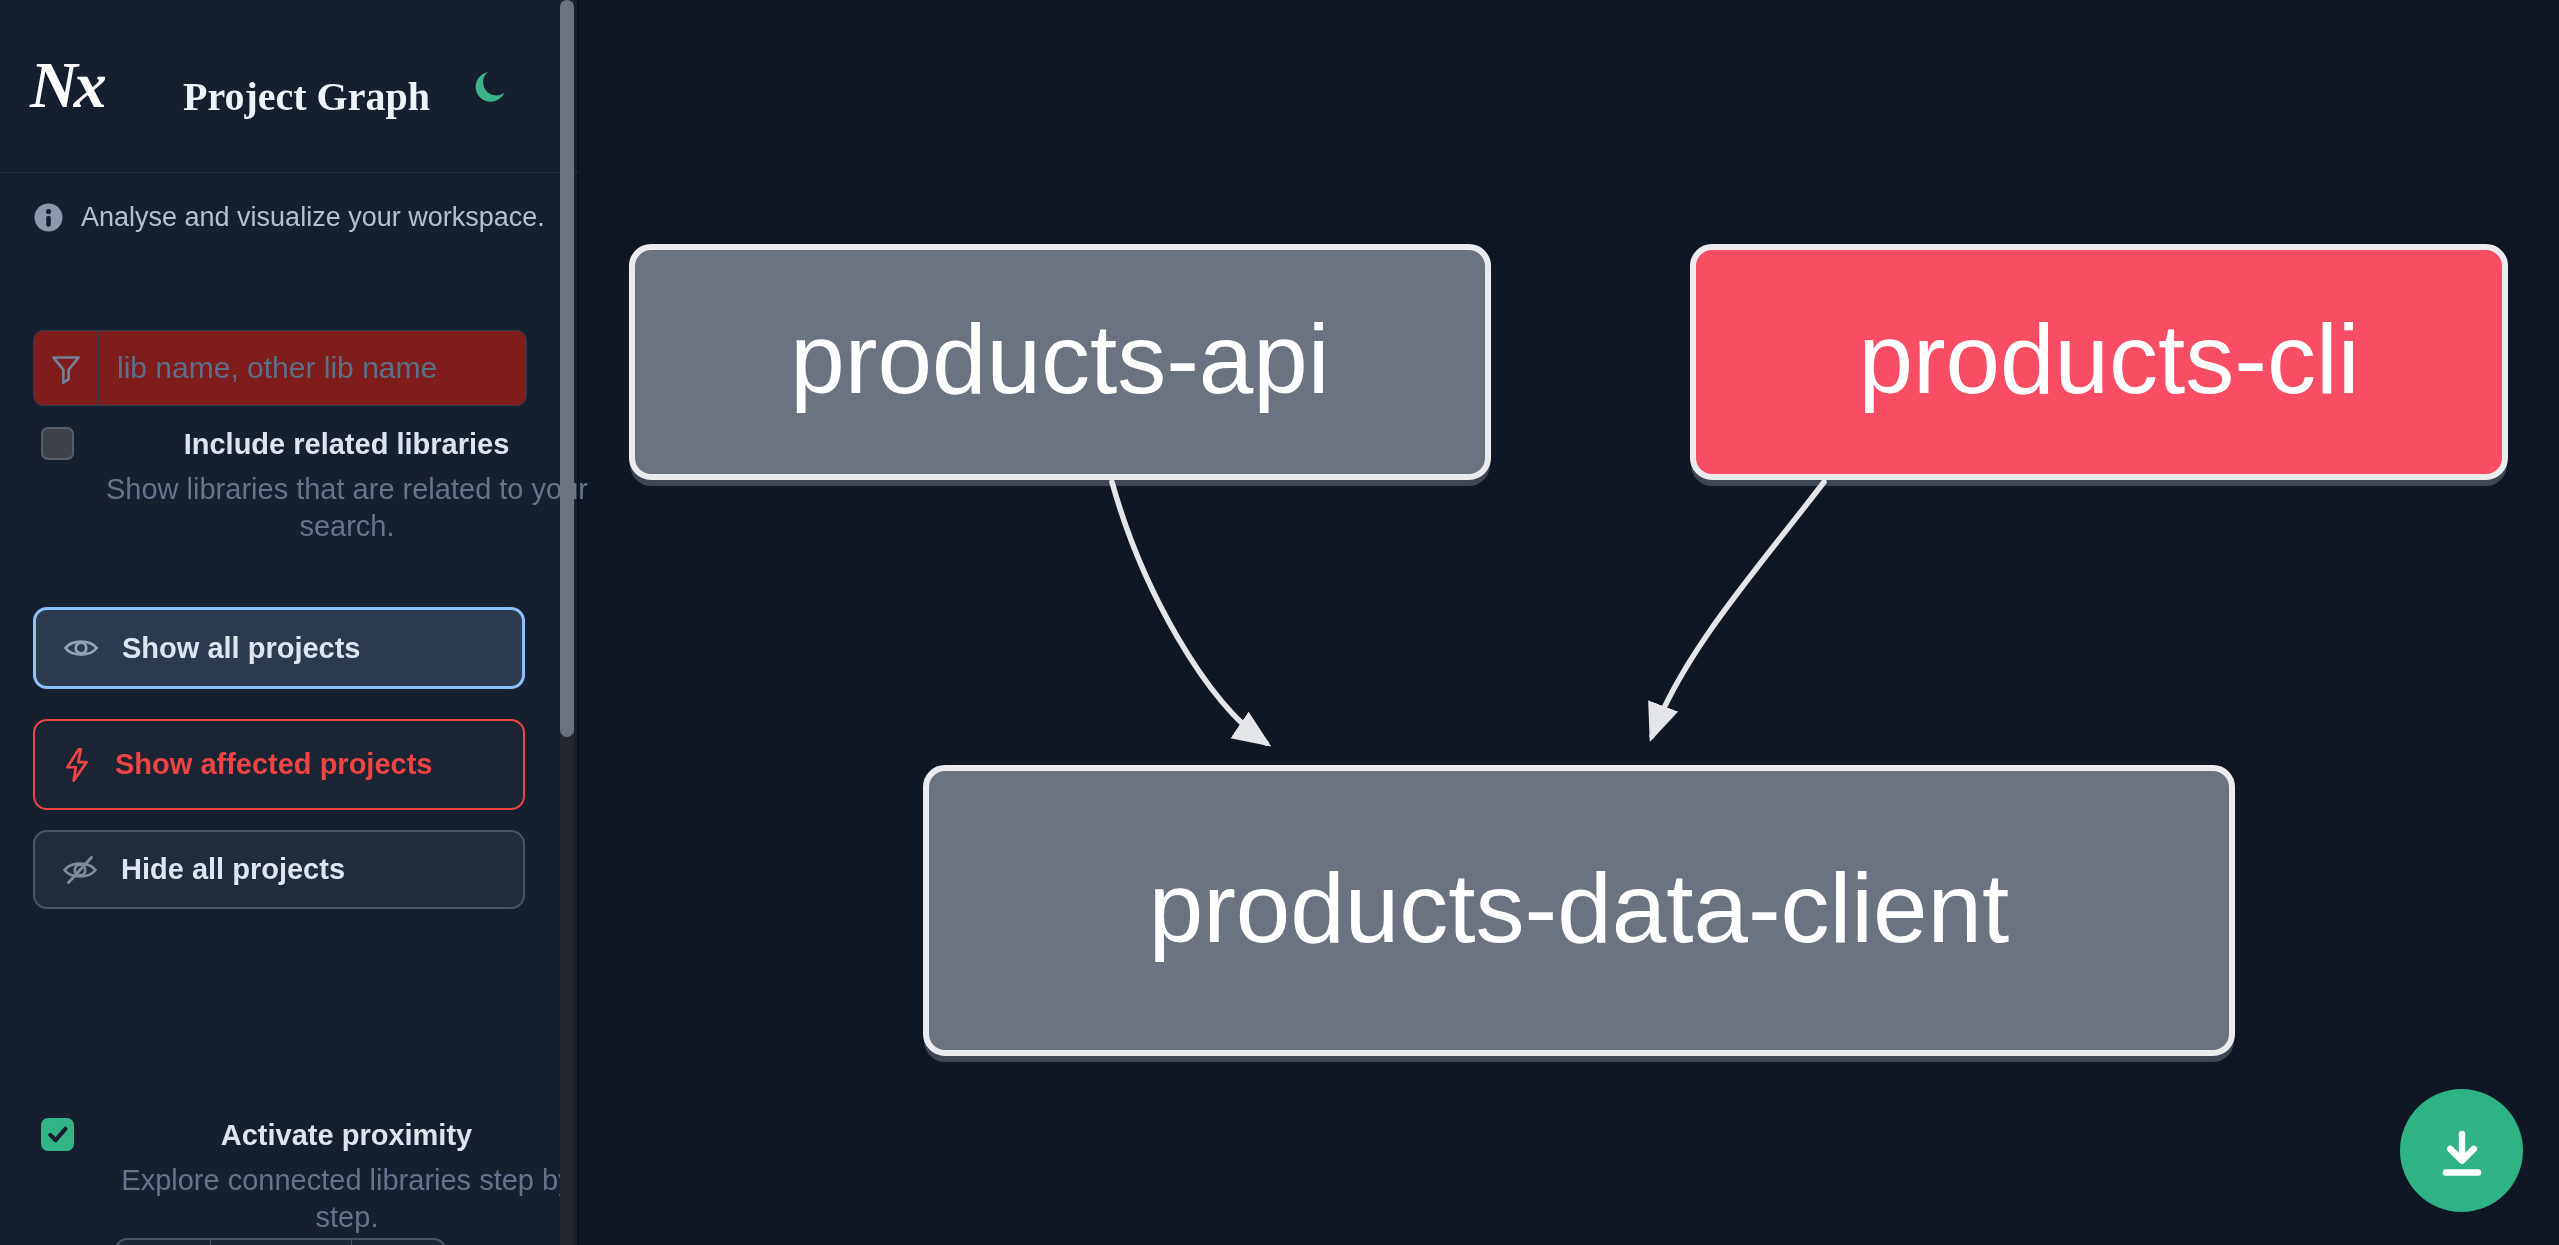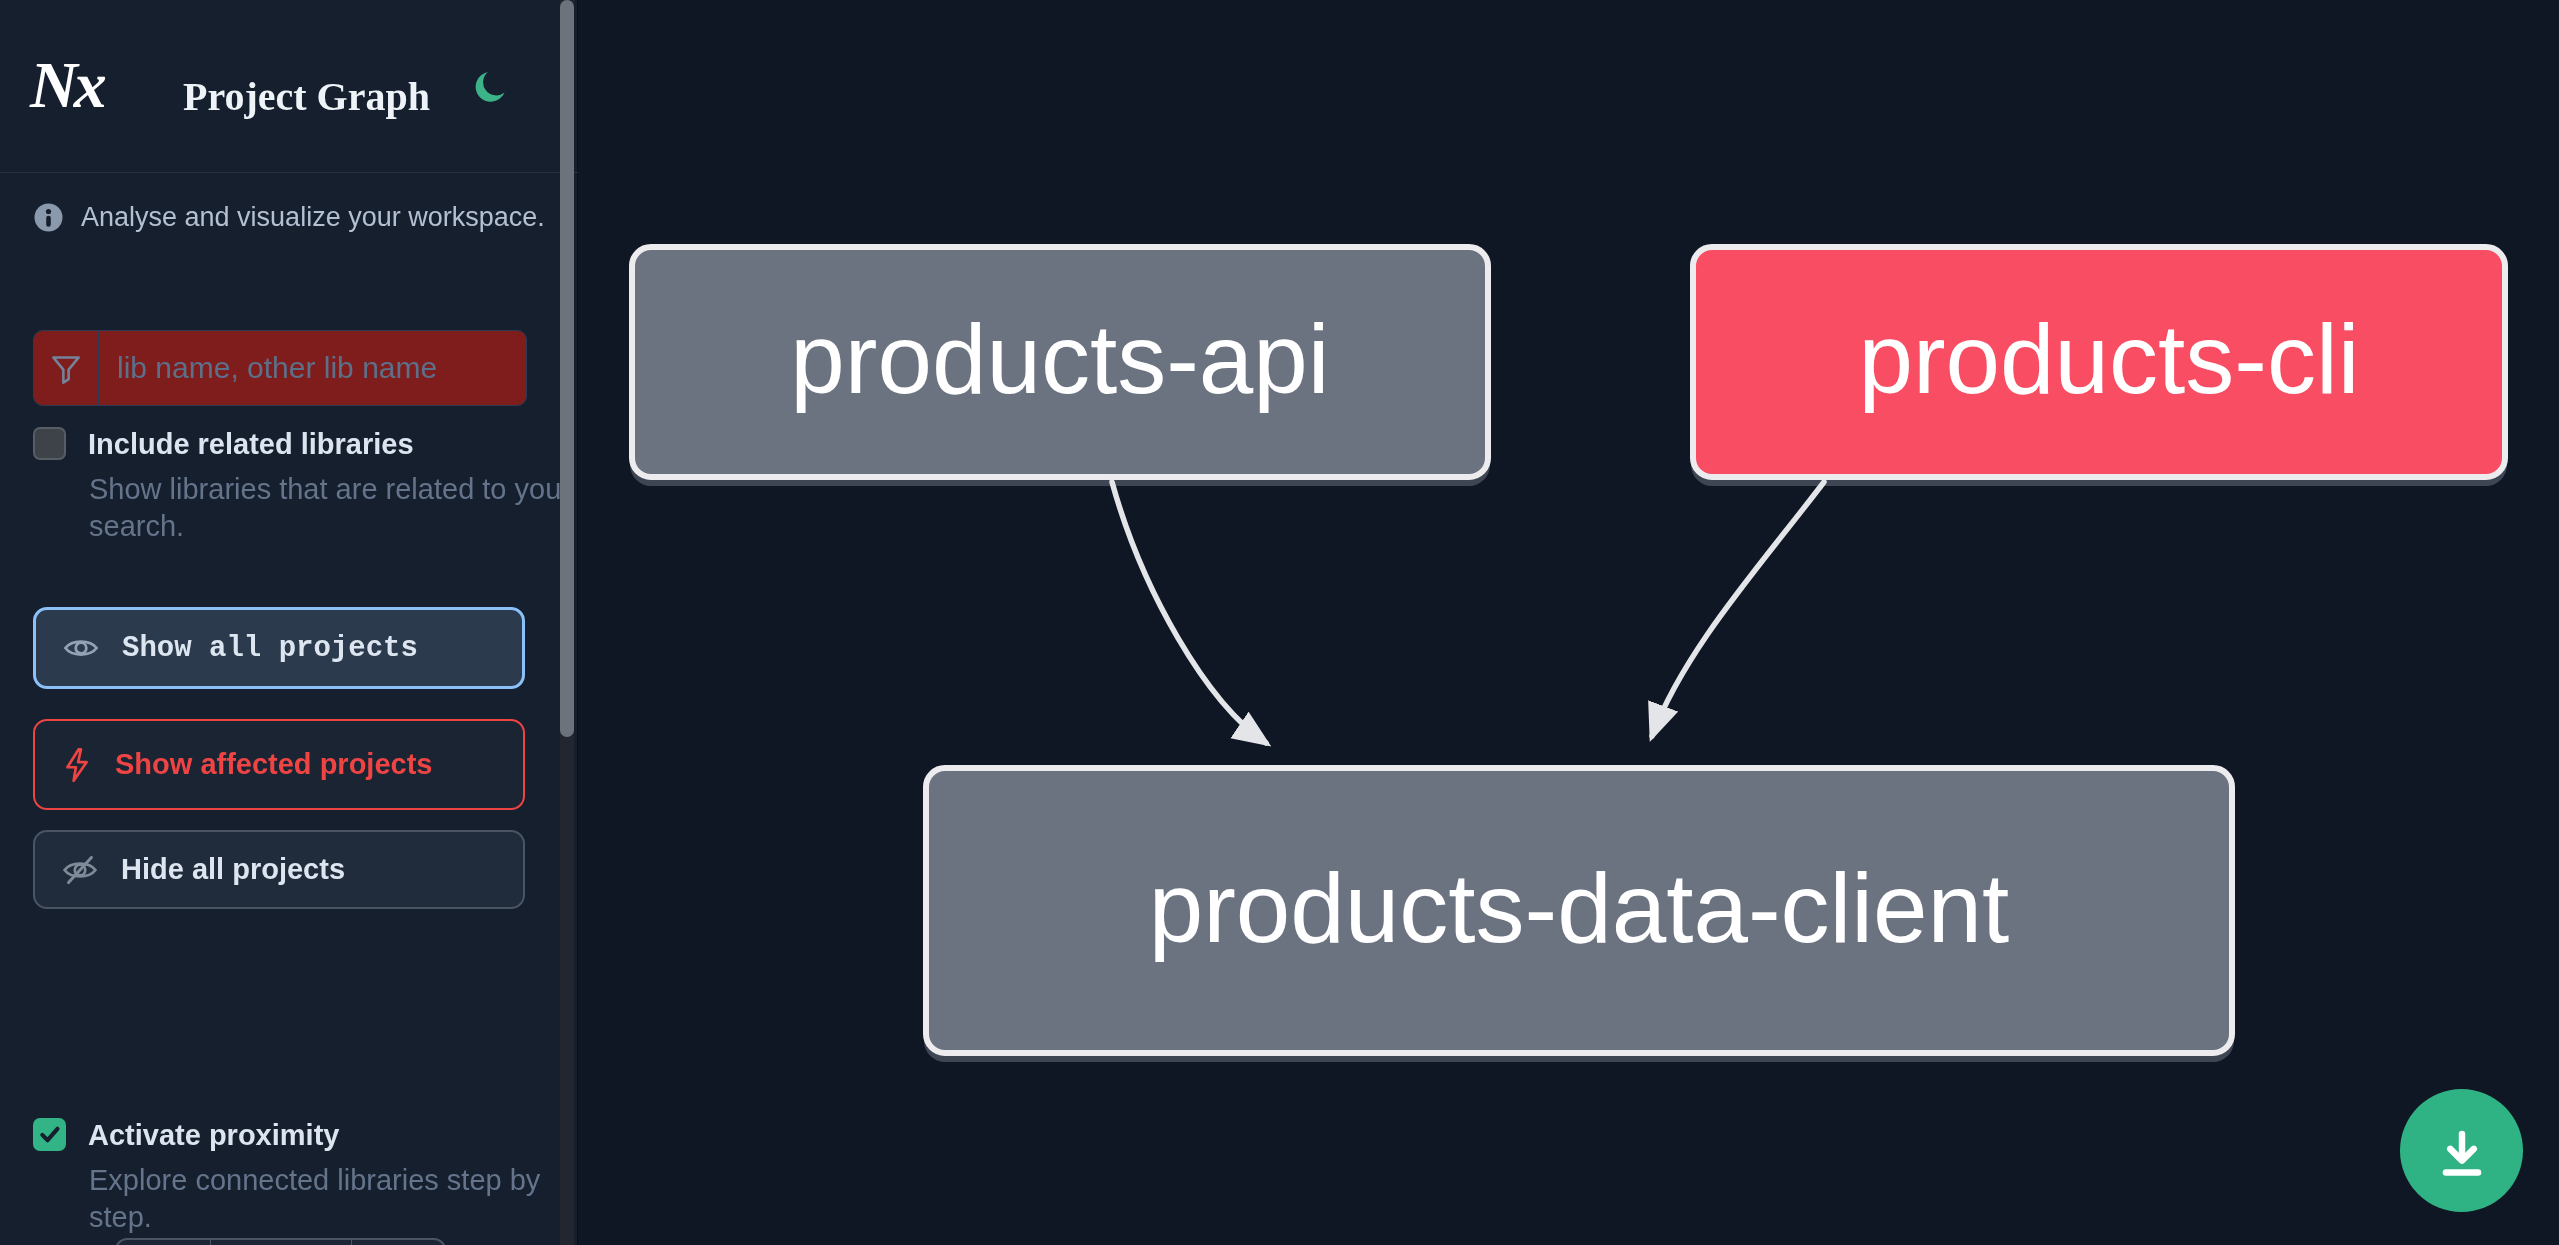--- a/index.html
+++ b/index.html
@@ -90,21 +90,21 @@
     display: flex; align-items: center; justify-content: center;
     border-right: 1px solid #2c3a52;
   }
   .search-box input {
     flex: 1; height: 100%; border: none; outline: none;
     background: transparent; color: #c9d5e4;
     font-size: 30px; padding: 0 18px;
     font-family: "Liberation Sans", sans-serif;
   }
   .search-box input::placeholder { color: #5d7089; }
-  .opt-row { position: absolute; left: 33px; }
+  .opt-row { position: absolute; left: 41px; text-align: center; }
   .checkbox {
     position: absolute; left: 0; top: 1px;
     width: 33px; height: 33px; border-radius: 7px;
     background: #3e4249; border: 2px solid #585d66; cursor: pointer;
   }
   .checkbox--checked {
     background: #33b486; border-color: #33b486;
     display: flex; align-items: center; justify-content: center;
   }
   .opt-label {
@@ -209,21 +209,21 @@
     </div>
     <input type="text" placeholder="lib name, other lib name" style="">
   </div>
 
   <div class="opt-row" style="top:426px;">
     <div class="checkbox" role="checkbox" aria-checked="false"></div>
     <label class="opt-label">Include related libraries</label>
     <div class="opt-desc">Show libraries that are related to your search.</div>
   </div>
 
-  <button class="action-btn action-btn--focused" style="top:607px; height:82px;font-family:Liberation Mono, monospace;">
+  <button class="action-btn action-btn--focused" style="top:607px; height:82px;">
     <svg width="38" height="30" viewBox="0 0 32 26">
       <path d="M2.5 13 C8 5.5 24 5.5 29.5 13 C24 20.5 8 20.5 2.5 13 z" fill="none" stroke="#93a3b6" stroke-width="2.4"></path>
       <circle cx="16" cy="13" r="4.6" fill="none" stroke="#93a3b6" stroke-width="2.4"></circle>
     </svg>
     <span>Show all projects</span>
   </button>
 
   <button class="action-btn action-btn--affected" style="top:719px; height:91px;">
     <svg width="32" height="36" viewBox="0 0 28 32">
       <path d="M15.5 2 L5.5 18 H13 L11 30 L22.5 13.5 H15 L17.5 2 z" fill="none" stroke="#ef4444" stroke-width="2.4" stroke-linejoin="round"></path>

